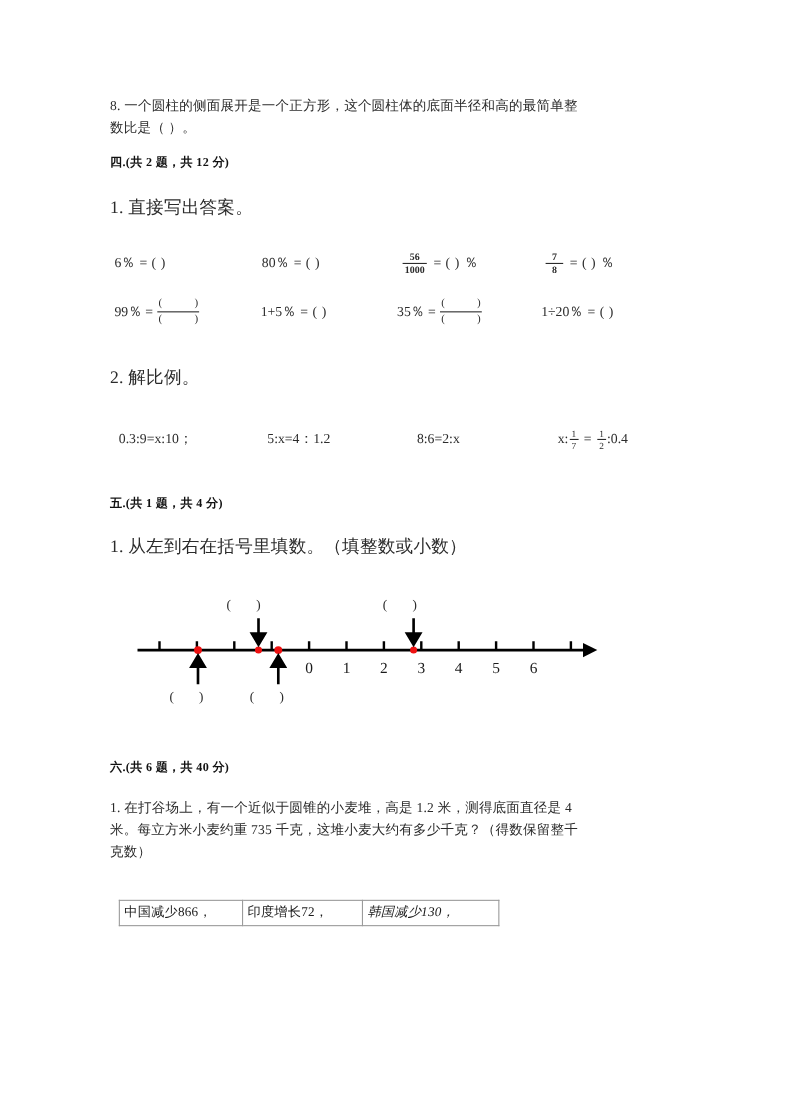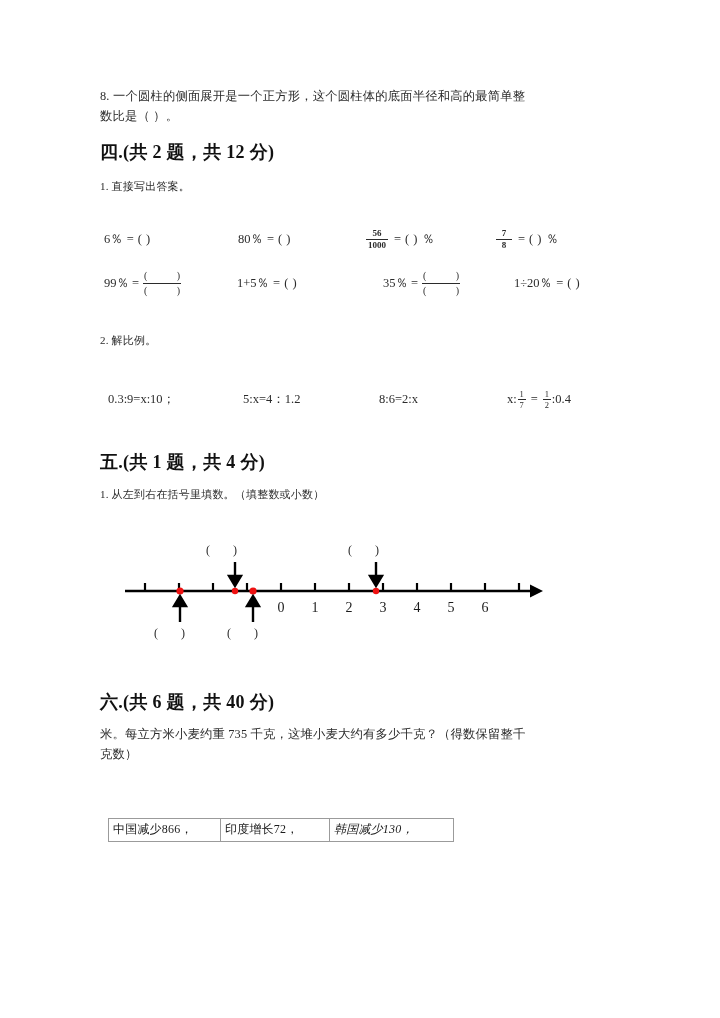--- a/index.html
+++ b/index.html
@@ -26,28 +26,28 @@
   
   .q-text {
     position: absolute;
     font-size: 12.3px;
     line-height: 20px;
     color: #2b2b2b;
     letter-spacing: 0.2px;
   }
   .sec-head {
     position: absolute;
-    font-size: 18px;
+    font-size: 11px;
     font-weight: bold;
     color: #111;
     letter-spacing: 0.3px;
   }
   .sub-q {
     position: absolute;
-    font-size: 11px;
+    font-size: 16px;
     color: #2b2b2b;
     letter-spacing: 0.2px;
     text-align: right;
   }
 
   
   .math-row {
     position: absolute;
     display: flex;
     align-items: center;
@@ -239,21 +239,21 @@
         </span>
       </span>
     </span>
 
     <span class="math-item" style="width:124px;">
       <span class="mi-txt">1+5％</span>
       <span class="mi-txt" style="margin:0 4px;">=</span>
       <span class="blank-paren">(      )</span>
     </span>
 
-    <span class="math-item" style="width:131px;margin-left:22px;">
+    <span class="math-item" style="width:131px;">
       <span class="mi-txt">35％</span>
       <span class="mi-txt" style="margin:0 3px;">=</span>
       <span class="frac-blank">
         <span class="num">
           <span>(</span>
           <span>)</span>
         </span>
         <span class="bar"></span>
         <span class="den">
           <span>(</span>
@@ -353,20 +353,21 @@
       </g>
     </svg>
 
     <div class="nl-paren" style="left:44px; top:90px;">(      )</div>
     <div class="nl-paren" style="left:117px; top:90px;">(      )</div>
   </div>
 
   <div class="sec-head" style="left:100px; top:690px;">六.(共 6 题，共 40 分)</div>
 
   <div class="q-text" style="left:100px; top:724px; width:520px;">
+    <div>1. 在打谷场上，有一个近似于圆锥的小麦堆，高是 1.2 米，测得底面直径是 4</div>
     <div>米。每立方米小麦约重 735 千克，这堆小麦大约有多少千克？（得数保留整千</div>
     <div>克数）</div>
   </div>
 
 
   <table class="data-table">
     <tbody>
       <tr>
         <td style="width:103px;">中国减少866，</td>
         <td style="width:100px;">印度增长72，</td>

